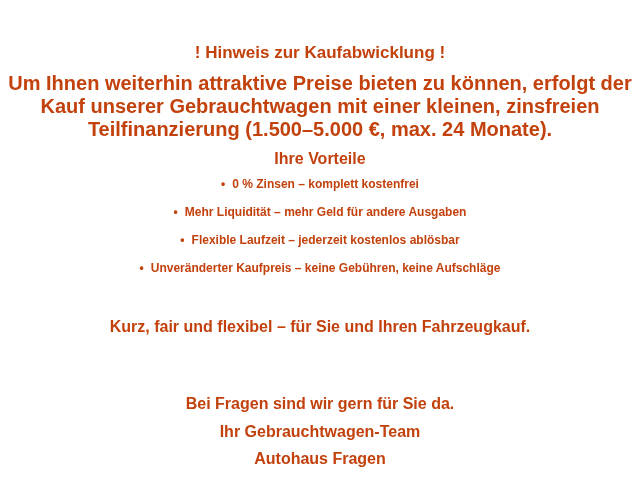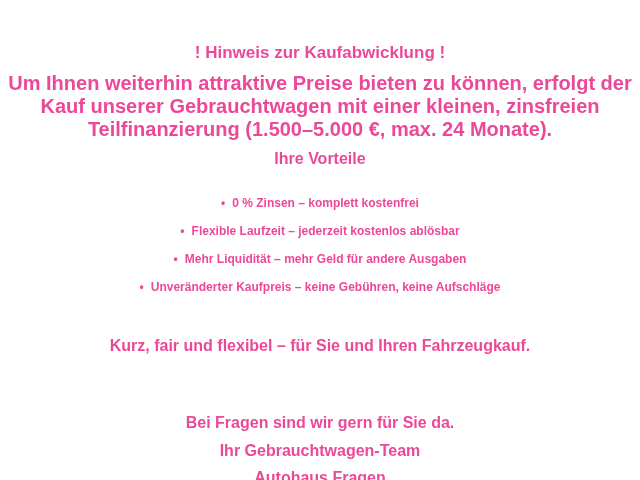--- a/index.html
+++ b/index.html
@@ -4,21 +4,21 @@
 <style>
   html, body {
     margin: 0;
     padding: 0;
     background: #ffffff;
   }
   .page {
     width: 640px;
     height: 480px;
     background: #ffffff;
-    color: #ec4899;
+    color: #c2410c;
     font-family: "Liberation Sans", sans-serif;
     font-weight: 700;
     box-sizing: border-box;
     padding-top: 42px;
     display: flex;
     flex-direction: column;
     align-items: center;
     text-align: center;
     overflow: hidden;
   }
@@ -30,21 +30,21 @@
   .intro {
     font-size: 20px;
     line-height: 23px;
     max-width: 626px;
     margin: 0 auto 5px auto;
   }
   .benefits-heading {
     font-size: 16px;
     line-height: 22px;
     margin-top: 2px;
-    margin-bottom: 19px;
+    margin-bottom: 0;
   }
   .benefits {
     display: flex;
     flex-direction: column;
     align-items: center;
   }
   .benefit-item {
     font-size: 12px;
     line-height: 28px;
     white-space: nowrap;
@@ -77,24 +77,24 @@
 
   <p class="intro">Um Ihnen weiterhin attraktive Preise bieten zu können, erfolgt der Kauf unserer Gebrauchtwagen mit einer kleinen, zinsfreien Teilfinanzierung (1.500–5.000 €, max. 24 Monate).</p>
 
   <div class="benefits-heading">Ihre Vorteile</div>
 
   <div class="benefits">
     <div class="benefit-item">
       <span class="bullet">•</span><span>0 % Zinsen – komplett kostenfrei</span>
     </div>
     <div class="benefit-item">
-      <span class="bullet">•</span><span>Flexible Laufzeit – jederzeit kostenlos ablösbar</span>
+      <span class="bullet">•</span><span>Mehr Liquidität – mehr Geld für andere Ausgaben</span>
     </div>
     <div class="benefit-item">
-      <span class="bullet">•</span><span>Mehr Liquidität – mehr Geld für andere Ausgaben</span>
+      <span class="bullet">•</span><span>Flexible Laufzeit – jederzeit kostenlos ablösbar</span>
     </div>
     <div class="benefit-item">
       <span class="bullet">•</span><span>Unveränderter Kaufpreis – keine Gebühren, keine Aufschläge</span>
     </div>
   </div>
 
   <div class="tagline">Kurz, fair und flexibel – für Sie und Ihren Fahrzeugkauf.</div>
 
   <div class="closing">
     <div class="closing-line">Bei Fragen sind wir gern für Sie da.</div>

